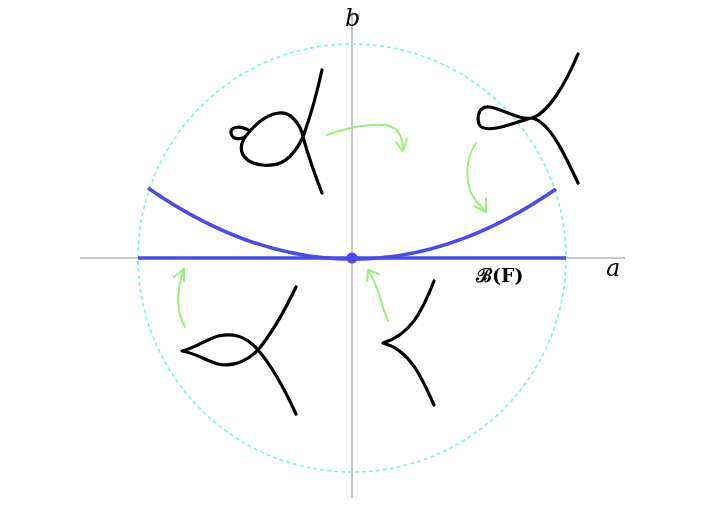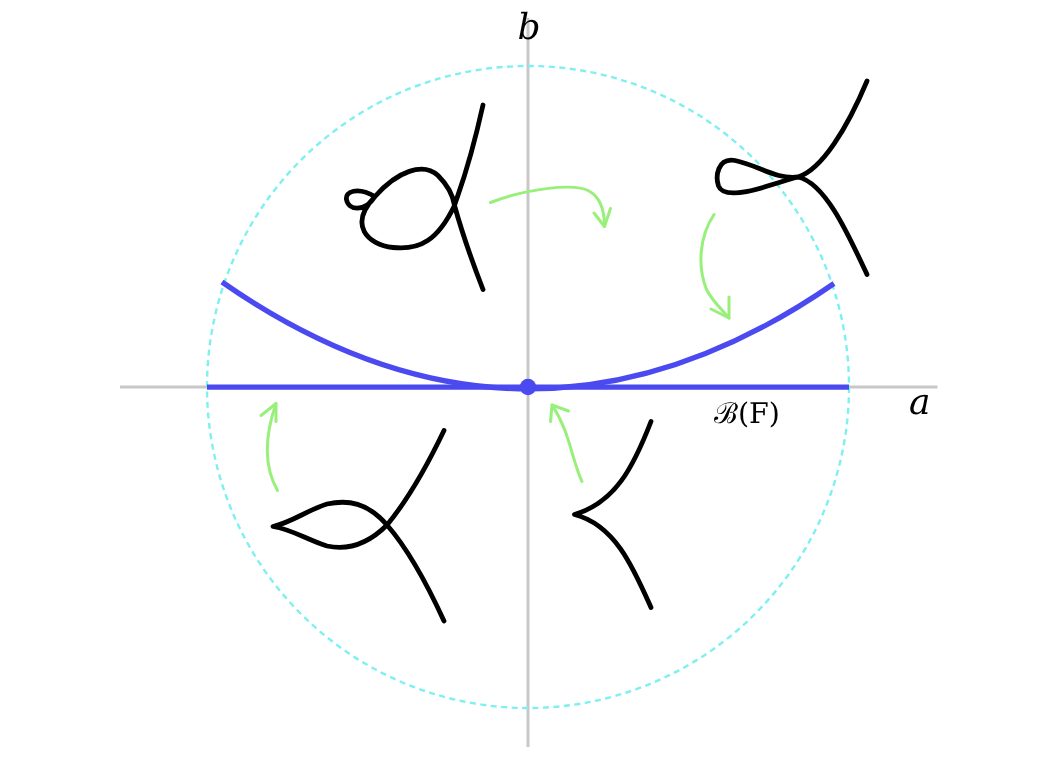--- a/index.html
+++ b/index.html
@@ -1,21 +1,21 @@
 <!DOCTYPE html>
 <html><head>
   <meta charset="utf-8">
   <style>
     html, body { margin: 0; padding: 0; background: #ffffff; }
     body { width: 706px; height: 505px; position: relative; overflow: hidden; }
     #canvas { position: absolute; left: 0; top: 0; }
     .lbl { position: absolute; font-family: "DejaVu Serif", "Liberation Serif", serif; font-style: italic; color: #000; }
     .lbl-b { left: 345px; top: 4px; font-size: 24px; }
     .lbl-a { left: 606px; top: 254px; font-size: 24px; }
-    .lbl-bf { left: 476px; top: 262px; font-size: 19px; font-style: normal; }
+    .lbl-bf { left: 476px; top: 262px; font-size: 19px; font-style: normal; font-weight: bold; }
   </style>
 </head>
 <body>
 
 <svg id="canvas" width="706" height="505" viewBox="0 0 706 505" xmlns="http://www.w3.org/2000/svg">
 
   <line x1="80" y1="258" x2="625" y2="258" stroke="#c8c8c8" stroke-width="2"></line>
   <line x1="352" y1="12" x2="352" y2="498" stroke="#c8c8c8" stroke-width="2"></line>
 
   <circle cx="352" cy="258" r="214" fill="none" stroke="#7ff0f0" stroke-width="1.6" stroke-dasharray="4,3"></circle>

